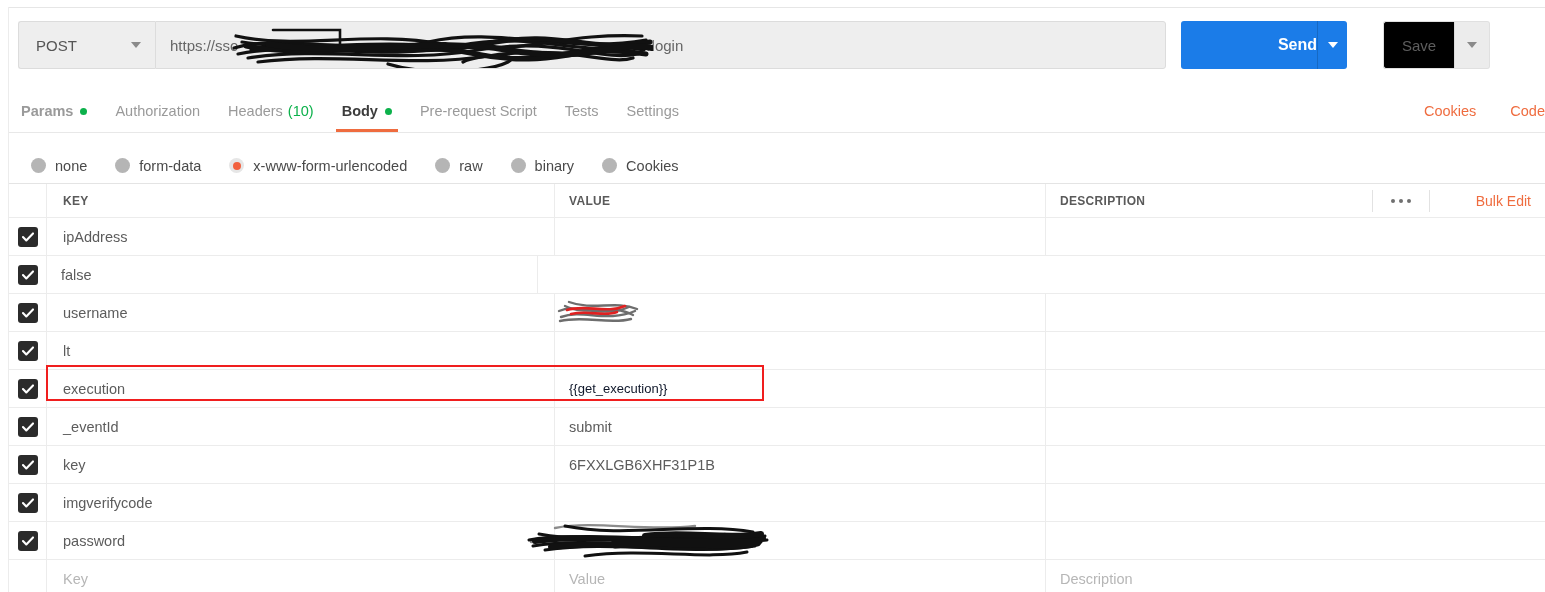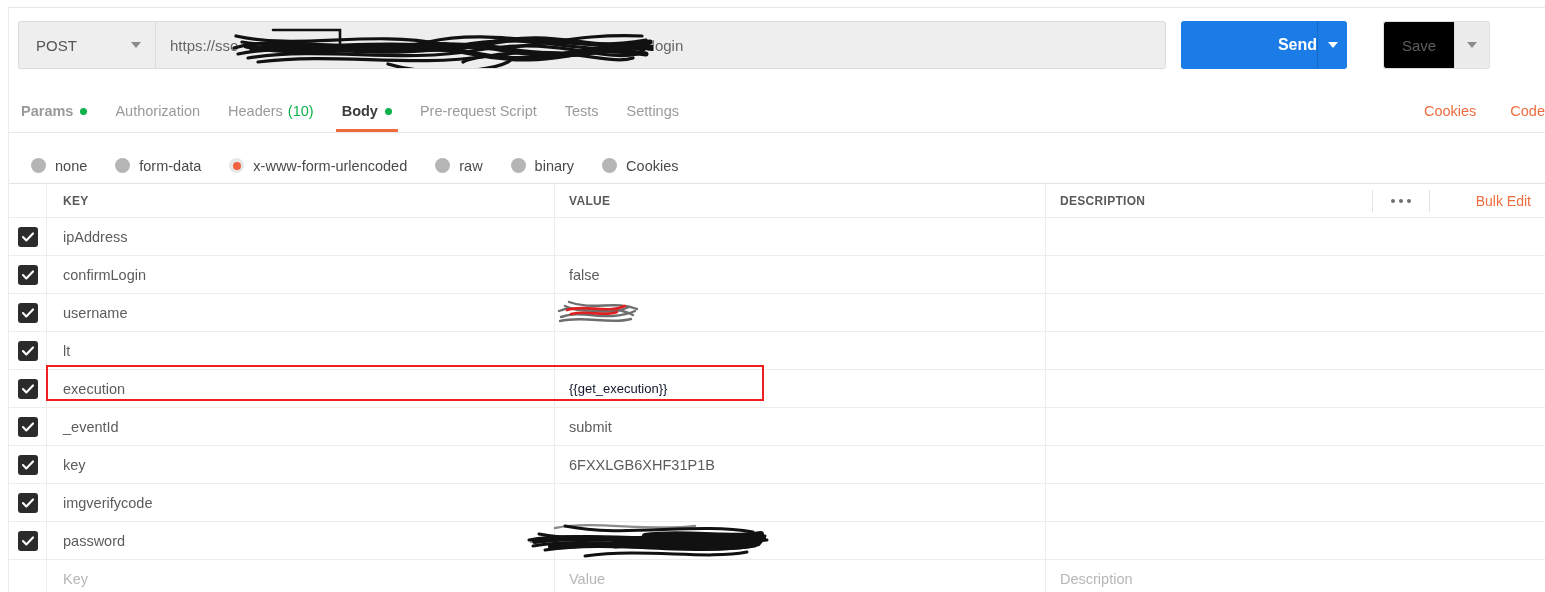--- a/index.html
+++ b/index.html
@@ -511,23 +511,20 @@
     </div>
   </div>
 
   <div class="trow">
     <div class="c-check">
       <div class="checkbox">
         <svg width="12" height="10" viewBox="0 0 12 10">
             <path d="M1 5 L4.3 8.4 L11 1.4" stroke="#fff" stroke-width="2.1" fill="none" stroke-linecap="round" stroke-linejoin="round"></path>
           </svg>
       </div>
-    </div>
-    <div class="c-key">
-      <span class="cell-txt">confirmLogin</span>
     </div>
     <div class="c-val">
       <span class="cell-txt">false</span>
     </div>
     <div class="c-desc">
       <span class="cell-txt"></span>
     </div>
   </div>
 
   <div class="trow">

